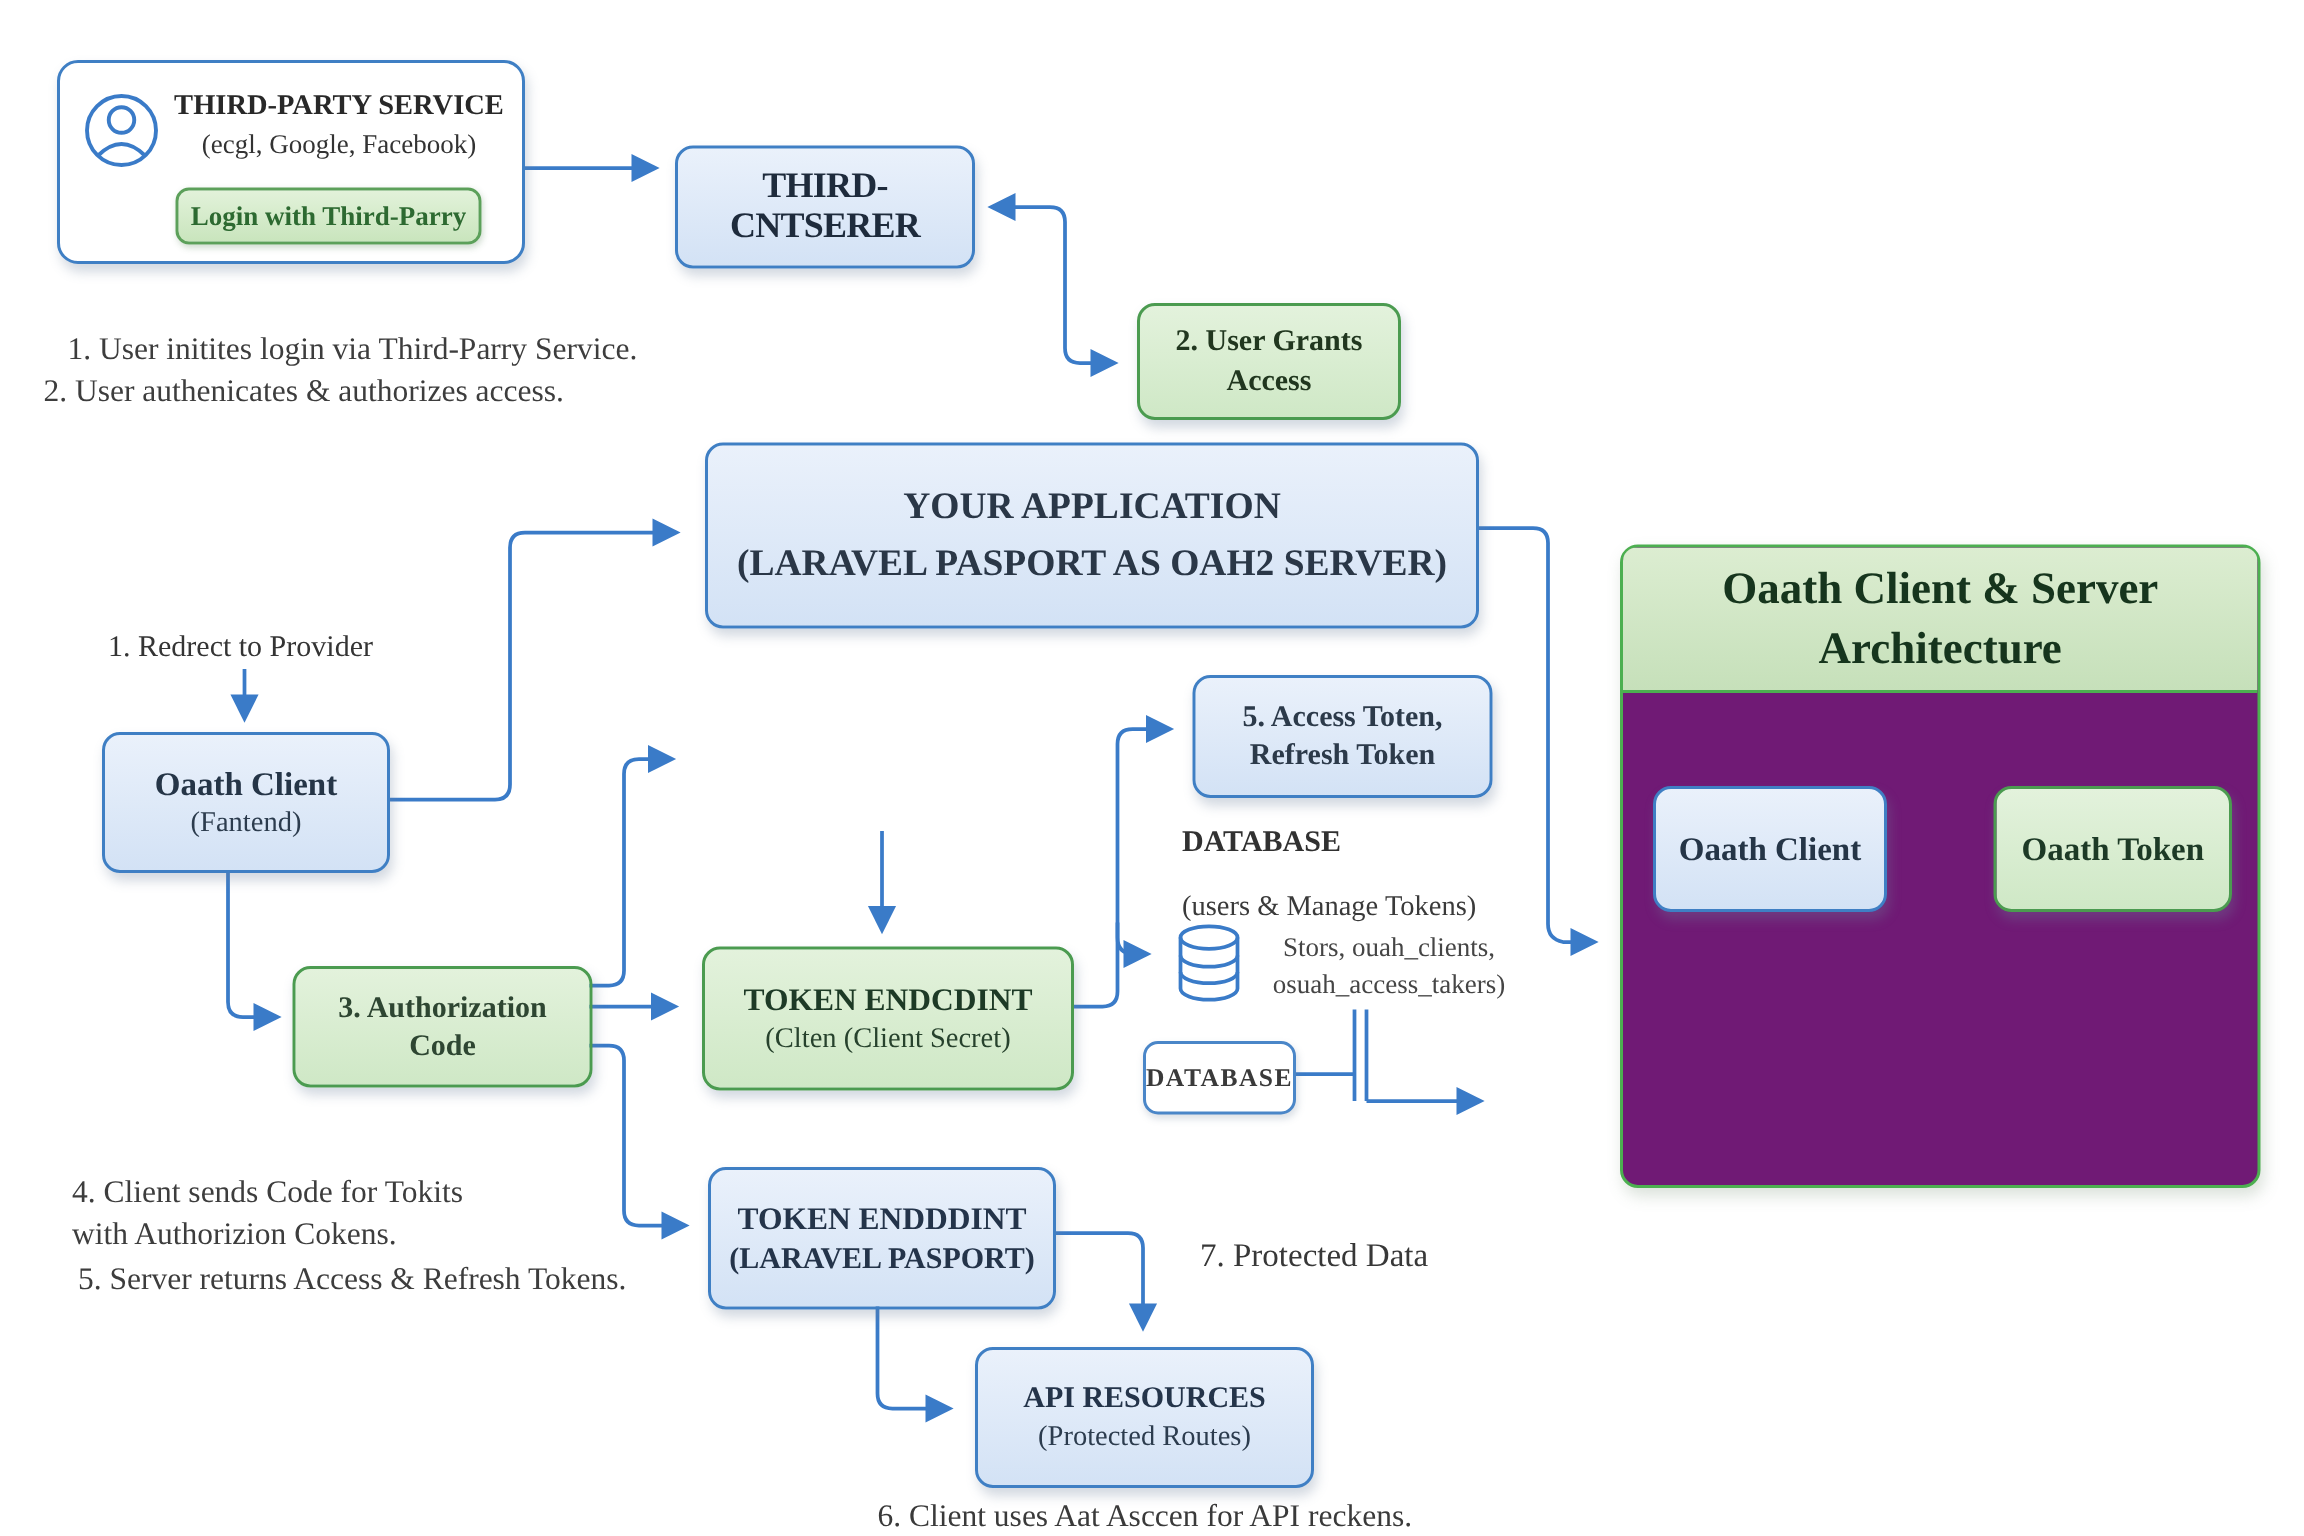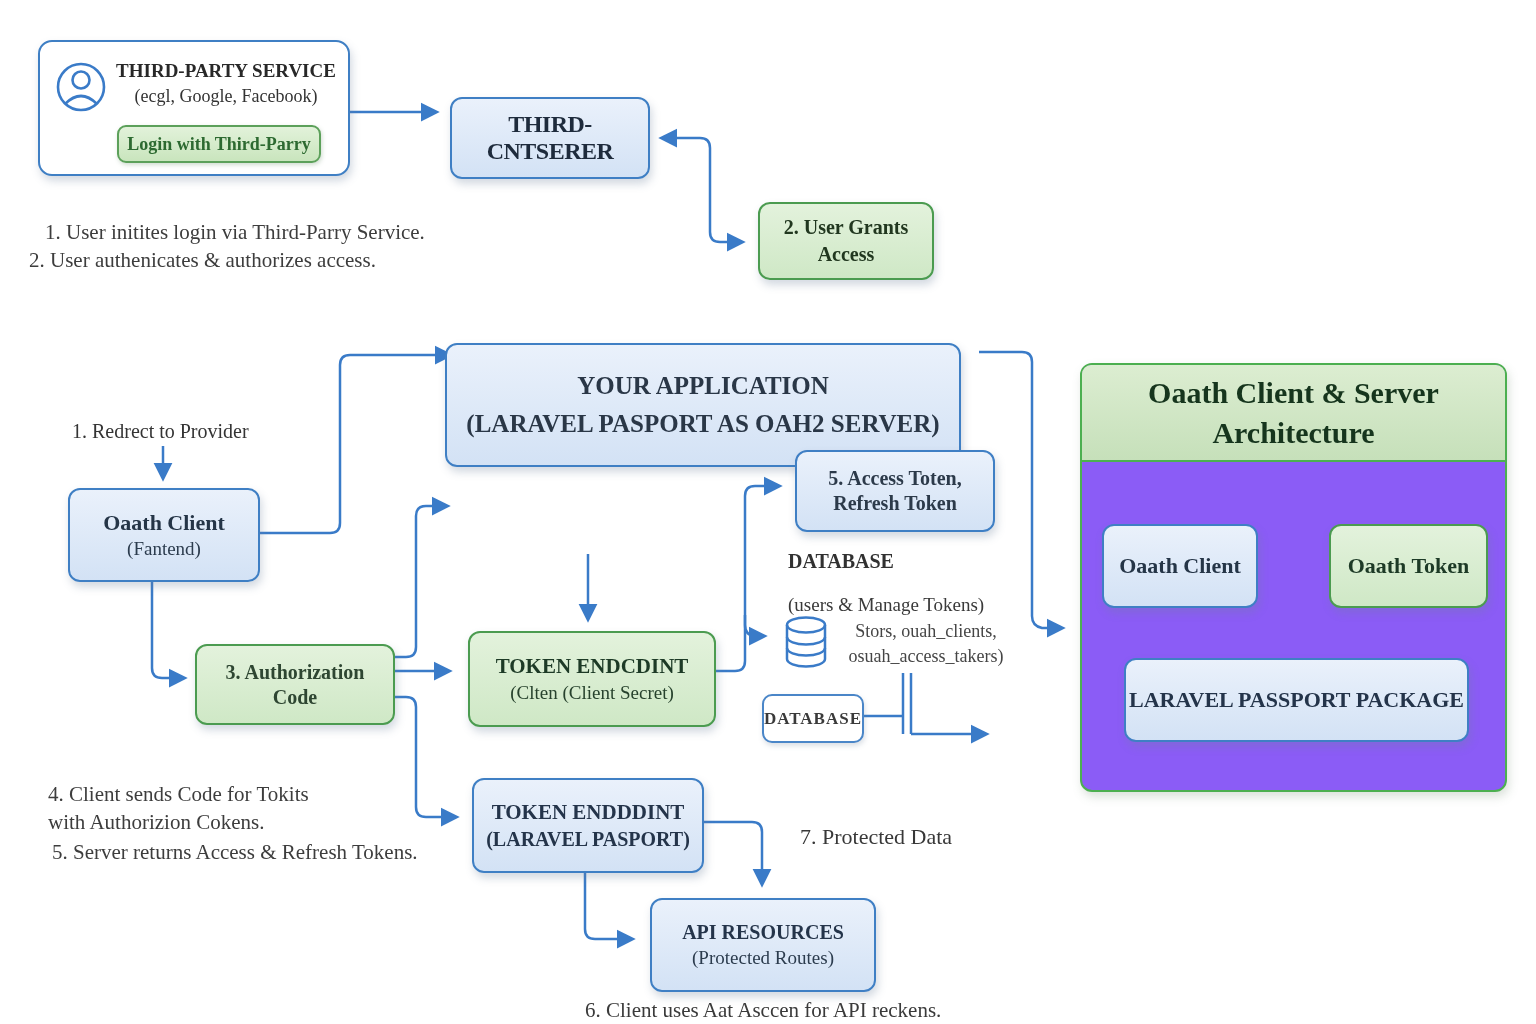--- a/index.html
+++ b/index.html
@@ -23,21 +23,21 @@
     border:2.5px solid #4b9b50;color:#20402a;
   }
   .white-card{
     background:#ffffff;border:2.5px solid #3f7fc4;color:#2b2b2b;
   }
   .t-bold{font-weight:700;}
   .t-med{font-weight:600;}
   .gray-text{color:#3d3d3d;font-size:21px;line-height:28px;}
   svg.overlay{position:absolute;left:0;top:0;pointer-events:none;}
   .panel{
-    position:absolute;background:#8b5cf6;border:2.5px solid #4caf50;border-radius:12px;
+    position:absolute;background:#701a75;border:2.5px solid #4caf50;border-radius:12px;
     box-shadow:2px 5px 10px rgba(110,140,110,.25);
   }
   .panel-header{
     position:absolute;left:0;top:0;right:0;height:97px;
     background:linear-gradient(#dcedd1,#c6e0ba);
     border-bottom:2.5px solid #4caf50;border-radius:9px 9px 0 0;
     display:flex;align-items:center;justify-content:center;text-align:center;
     color:#16351d;font-weight:700;font-size:30px;line-height:40px;padding:0 20px;box-sizing:border-box;
   }
   .chip{
@@ -108,21 +108,21 @@
     <div class="t-bold" style="font-size:24px;letter-spacing:-0.5px;color:#1e2b3c;">THIRD-CNTSERER</div>
   </div>
 
   <div class="box green" style="left:758px;top:202px;width:172px;height:74px;">
     <div class="t-med" style="font-size:20px;line-height:27px;width:130px;color:#21371f;">2. User Grants Access</div>
   </div>
 
   <div class="abs gray-text" style="left:45px;top:218px;">1. User initites login via Third-Parry Service.</div>
   <div class="abs gray-text" style="left:29px;top:246px;">2. User authenicates &amp; authorizes access.</div>
 
-  <div class="box blue" style="left:445px;top:295px;width:512px;height:120px;margin-top:48px;">
+  <div class="box blue" style="left:470px;top:295px;width:512px;height:120px;">
     <div class="t-bold" style="font-size:25px;line-height:38px;color:#2a3747;">
       <div>YOUR APPLICATION</div>
       <div>(LARAVEL PASPORT AS OAH2 SERVER)</div>
     </div>
   </div>
 
   <div class="abs" style="left:72px;top:420px;font-size:20px;color:#343434;">1. Redrect to Provider</div>
 
   <div class="box blue" style="left:68px;top:488px;width:188px;height:90px;">
     <div class="t-bold" style="font-size:22px;color:#253547;">Oaath Client</div>
@@ -190,18 +190,15 @@
         <div>Oaath Client &amp; Server</div>
         <div>Architecture</div>
       </div>
     </div>
     <div class="box blue" style="left:20px;top:159px;width:152px;height:80px;">
       <div class="t-bold" style="font-size:22px;color:#253547;">Oaath Client</div>
     </div>
     <div class="box green" style="left:247px;top:159px;width:155px;height:80px;">
       <div class="t-bold" style="font-size:22px;color:#1d3a26;">Oaath Token</div>
     </div>
-    <div class="box blue" style="left:42px;top:293px;width:341px;height:80px;">
-      <div class="t-bold" style="font-size:22px;color:#24344a;">LARAVEL PASSPORT PACKAGE</div>
-    </div>
   </div>
 
 </div>
 
 </body></html>

